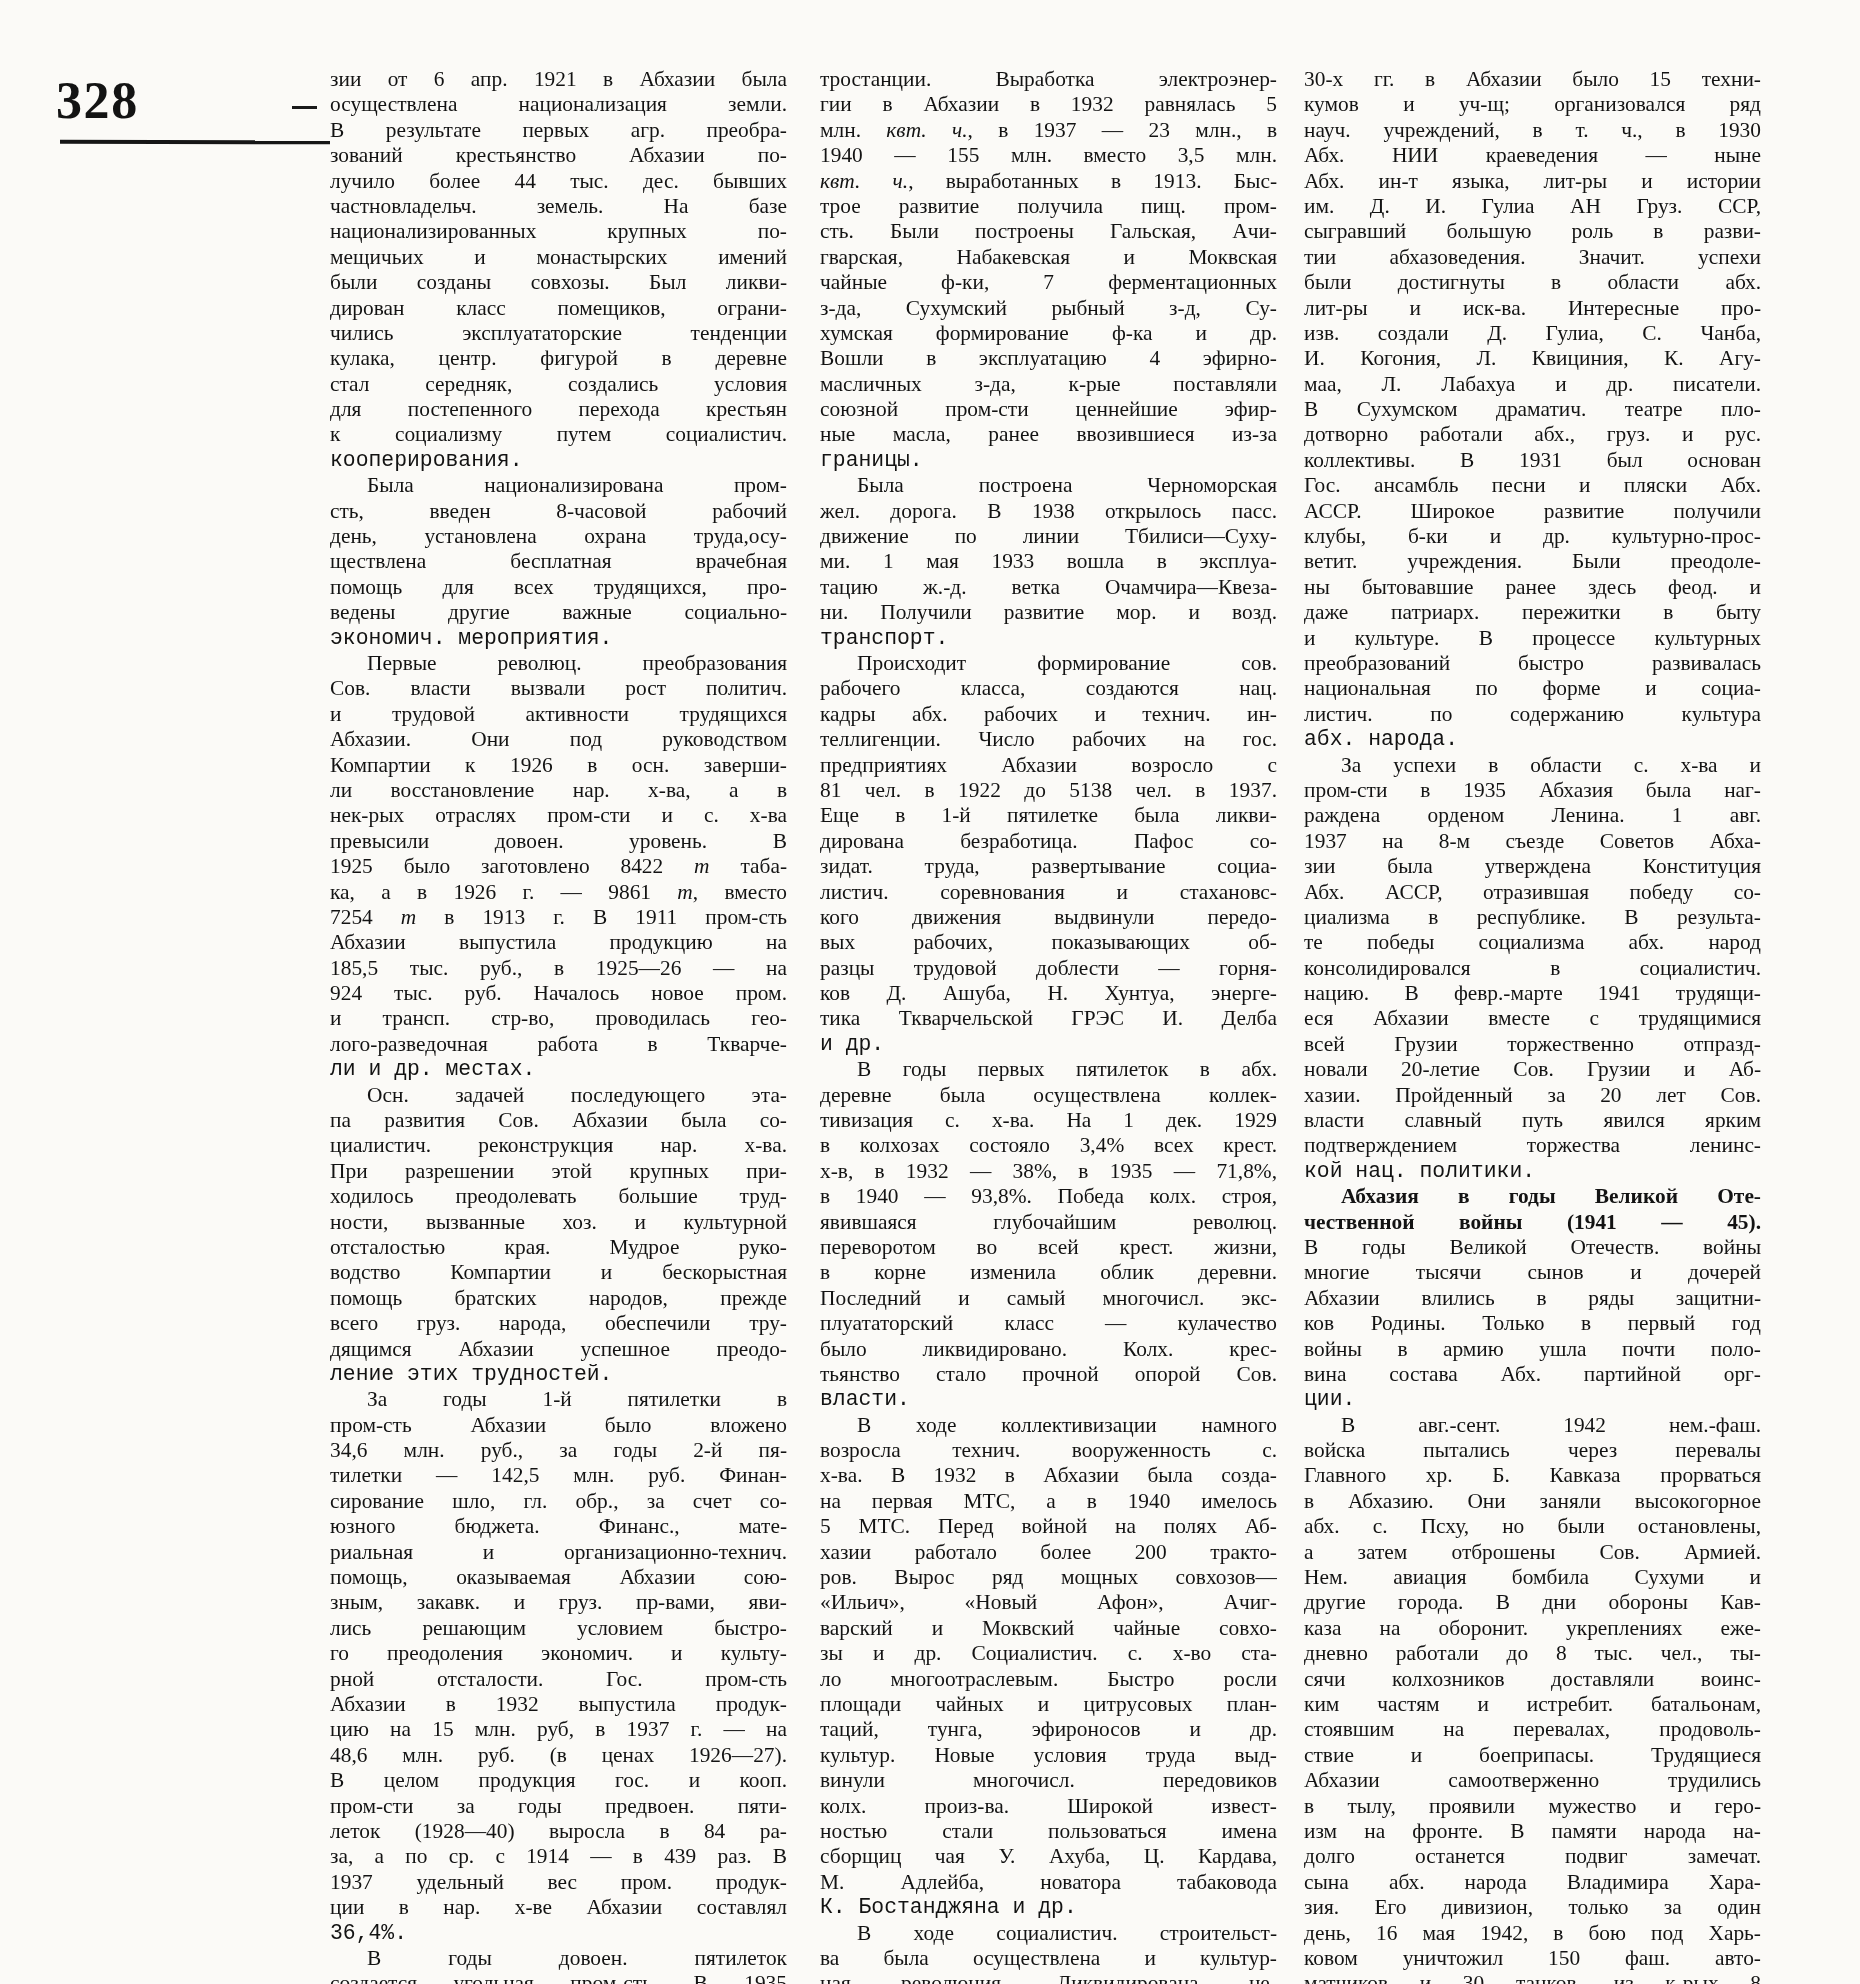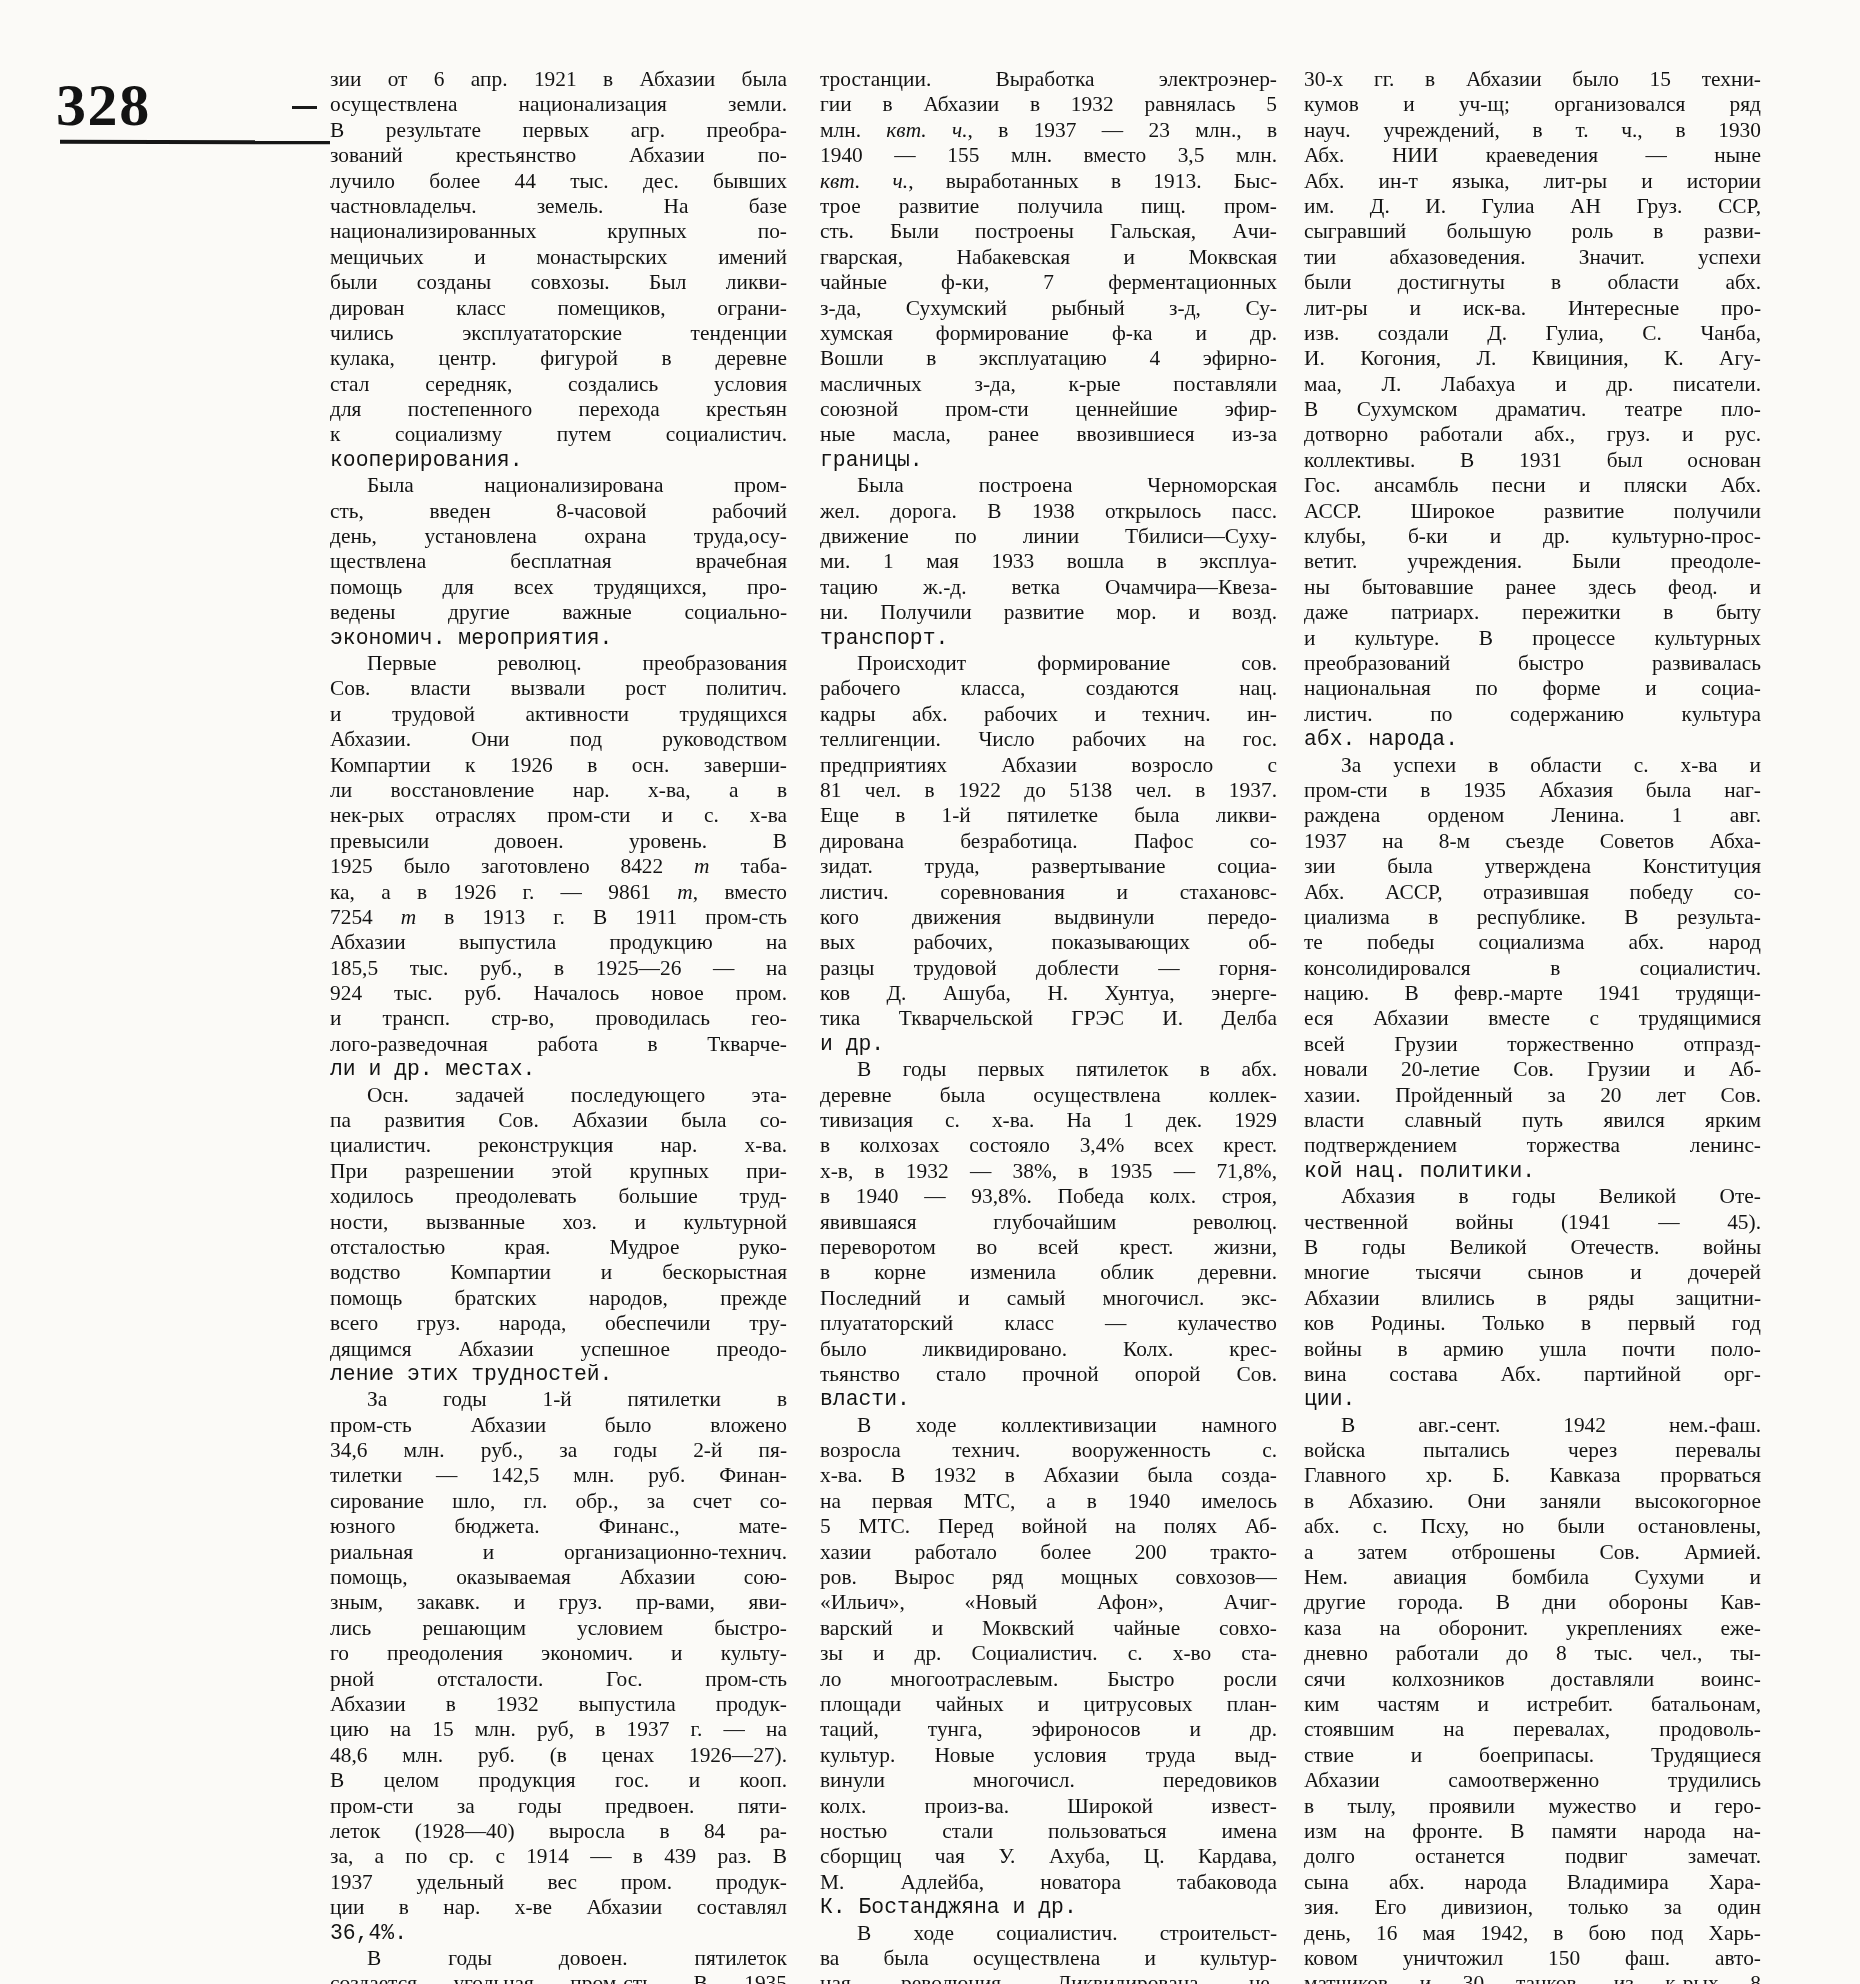--- a/index.html
+++ b/index.html
@@ -16,21 +16,21 @@
     color: #131313;
   }
   .scan-page {
     position: absolute;
     inset: 0;
   }
   .page-number {
     position: absolute;
     left: 56px;
     top: 75px;
-    font-size: 60px;
+    font-size: 52px;
     font-weight: bold;
     letter-spacing: 1.6px;
     line-height: 1;
   }
   .header-rule {
     position: absolute;
     left: 60px;
     top: 140px;
     width: 270px;
     height: 3.6px;
@@ -58,21 +58,21 @@
     line-height: 25.4px;
     font-size: 21.4px;
     text-align: justify;
     text-align-last: justify;
     text-justify: inter-word;
     overflow: hidden;
     white-space: nowrap;
   }
   .line.indent { text-indent: 37px; }
   .line.para-end { text-align-last: left; font-family: Liberation Mono, monospace; }
-  .line b { font-weight: normal; }
+  .line b { font-weight: bold; }
   .line i { font-style: italic; }
 </style>
 </head>
 <body>
 
 <div class="scan-page">
 
   <div class="page-number">328</div>
 
   <div class="header-rule"></div>

